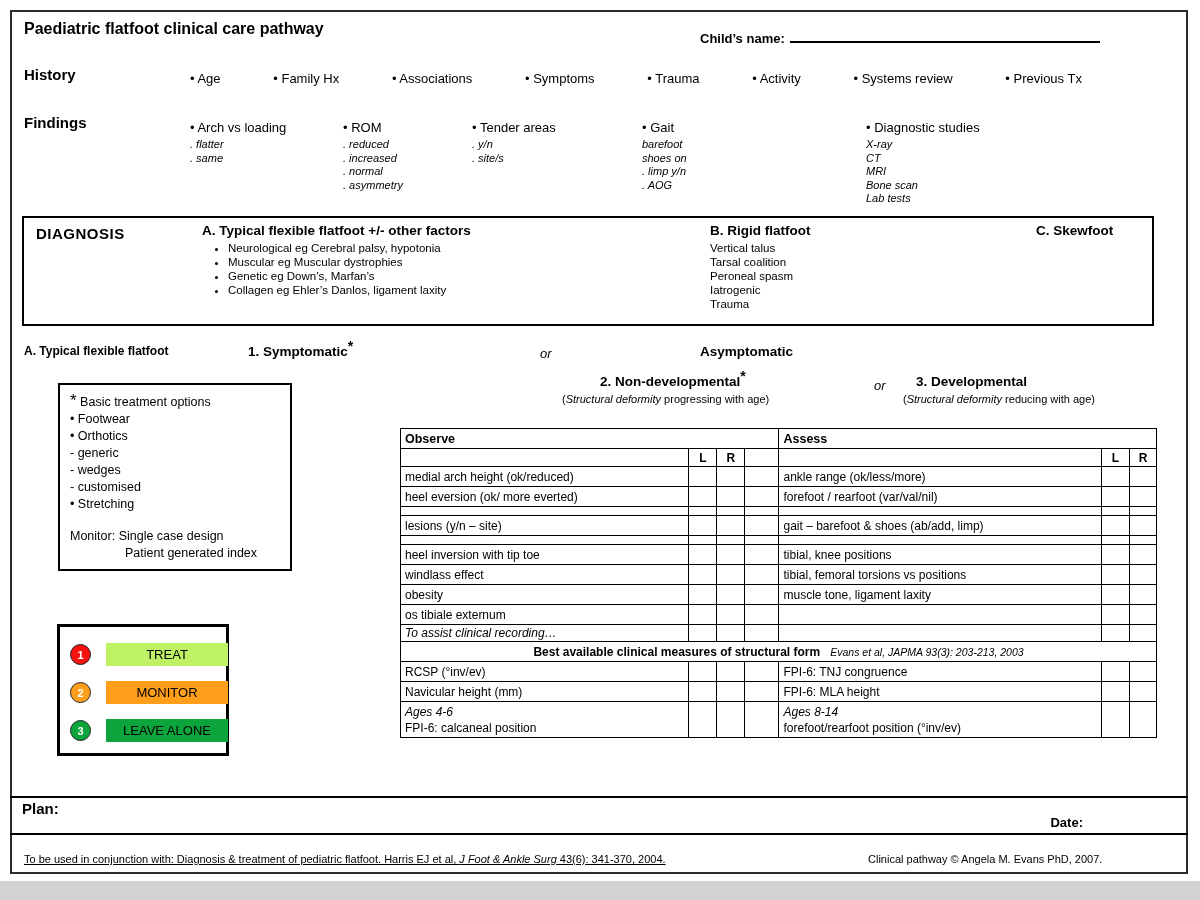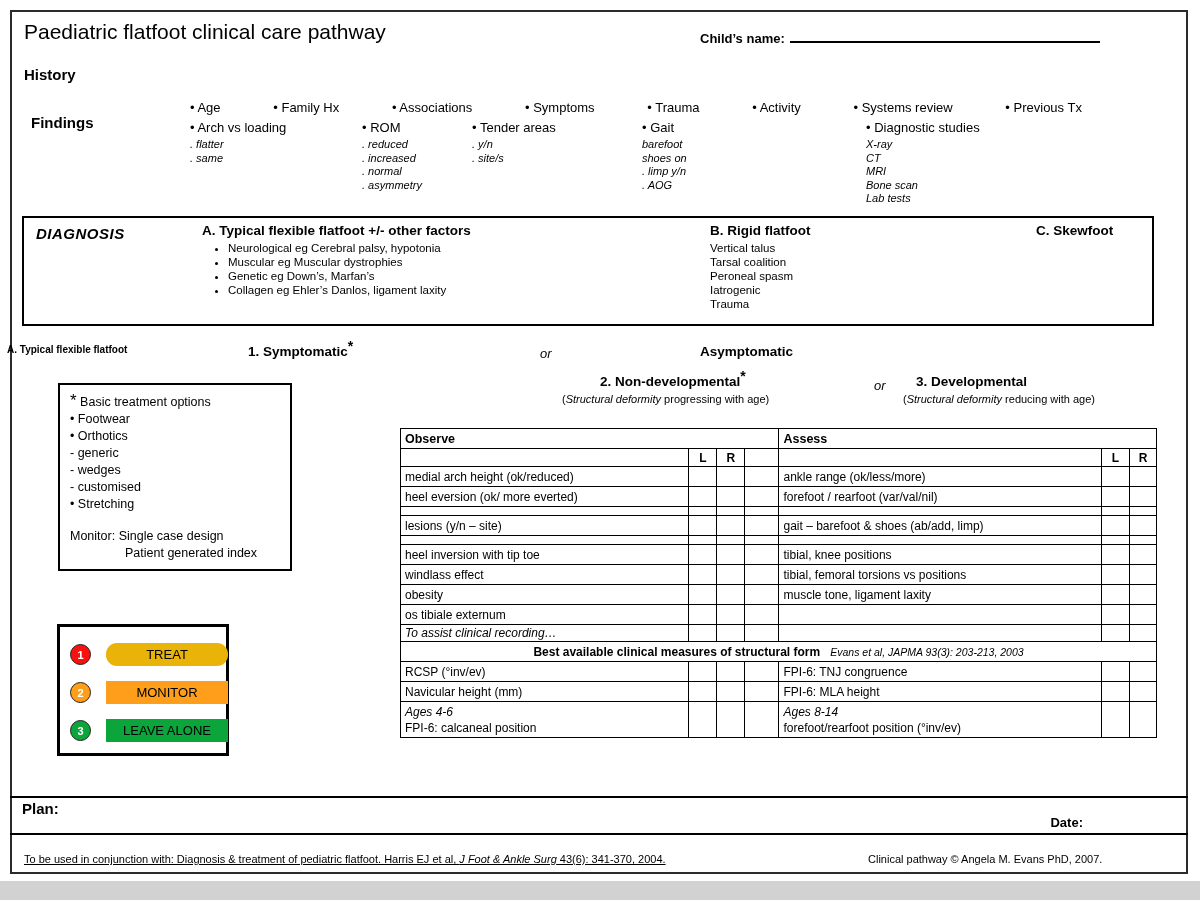--- a/index.html
+++ b/index.html
@@ -9,45 +9,45 @@
     background:#fff; color:#000;
     font-family:"Liberation Sans","DejaVu Sans",sans-serif;
   }
   .abs { position:absolute; }
   .b { font-weight:bold; }
   .i { font-style:italic; }
 
   .frame { left:10px; top:10px; width:1178px; height:864px; border:2px solid #2b2b2b; pointer-events:none; }
   .graybar { left:0; top:881px; width:1200px; height:19px; background:#d2d2d2; }
 
-  .title { left:24px; top:20px; font-size:21px; font-weight:normal;text-align:right; }
+  .title { left:24px; top:20px; font-size:16px; font-weight:bold;text-align:right; }
   .childname { left:700px; top:30px; font-size:13px; white-space:nowrap; }
   .nameline { display:inline-block; width:310px; height:13px; border-bottom:2px solid #000; margin-left:5px; }
 
   .h-label { left:24px; top:66px; font-size:15px; font-weight:bold; }
   .h-items { left:190px; top:71px; width:892px; display:flex; justify-content:space-between; font-size:13px; }
-  .h-items > span { white-space:nowrap;margin-top:29px; }
+  .h-items > span { white-space:nowrap; }
   .blt::before { content:"• "; }
 
-  .f-label { left:31px; top:114px; font-size:15px; font-weight:bold; }
+  .f-label { left:24px; top:114px; font-size:15px; font-weight:bold; }
   .fgroup { top:120px; }
-  .g0 { left:190px; } .g1 { left:362px; } .g2 { left:472px; } .g3 { left:642px; } .g4 { left:866px; }
+  .g0 { left:190px; } .g1 { left:343px; } .g2 { left:472px; } .g3 { left:642px; } .g4 { left:866px; }
   .gtitle { font-size:13px; }
   .gitems { font-size:11px; font-style:italic; line-height:13.5px; margin-top:3px; }
 
   .diagbox { left:22px; top:216px; width:1132px; height:110px; border:2px solid #000; }
-  .diag-label { left:12px; top:7px; font-size:15px; font-weight:bold; letter-spacing:0.5px;font-style:italic; }
+  .diag-label { left:12px; top:7px; font-size:15px; font-weight:bold; letter-spacing:0.5px; }
   .diag-col-title { font-size:13.5px; font-weight:bold; }
   .diag-a { left:178px; top:5px; width:480px; }
   .diag-a ul { margin:3px 0 0 26px; padding:0; font-size:11.5px; line-height:14px; }
   .diag-b { left:686px; top:5px; }
   .diag-b .items { font-size:11.5px; line-height:14px; margin-top:3px; }
   .diag-c { left:1012px; top:5px; }
 
-  .secA-title { left:7px; top:344px; font-size:10px; font-weight:bold; }
+  .secA-title { left:24px; top:344px; font-size:12px; font-weight:bold; }
   .secA-sym { left:248px; top:344px; font-size:13.5px; font-weight:bold; }
   sup { font-size:14px; line-height:0; }
   .secA-or { left:540px; top:346px; font-size:13px; font-style:italic; }
   .secA-asym { left:700px; top:344px; font-size:13.5px; font-weight:bold; }
 
   .txbox { left:58px; top:383px; width:234px; height:188px; border:2px solid #000; padding:7px 10px; font-size:12.5px; line-height:17px; }
   .txbox .ast { font-size:17px; }
   .tx-gap { height:15px; }
   .tx-m2 { padding-left:55px; }
 
@@ -350,21 +350,21 @@
         <td class="fill"></td>
         <td class="fill"></td>
       </tr>
     </tbody>
       </table>
   </div>
 
   <div class="abs legend">
     <div class="lg-row">
       <div class="lg-circle" style="background-color: rgb(245, 18, 15);">1</div>
-      <div class="lg-rect" style="background-color: #eab308; border-radius: 11px;">TREAT</div>
+      <div class="lg-rect" style="background-color: #bef264;">TREAT</div>
     </div>
     <div class="lg-row">
       <div class="lg-circle" style="background-color: rgb(255, 158, 27);">2</div>
       <div class="lg-rect" style="background-color: rgb(255, 158, 27);">MONITOR</div>
     </div>
     <div class="lg-row">
       <div class="lg-circle" style="background-color: rgb(11, 165, 59);">3</div>
       <div class="lg-rect" style="background-color: rgb(11, 165, 59);">LEAVE ALONE</div>
     </div>
   </div>

